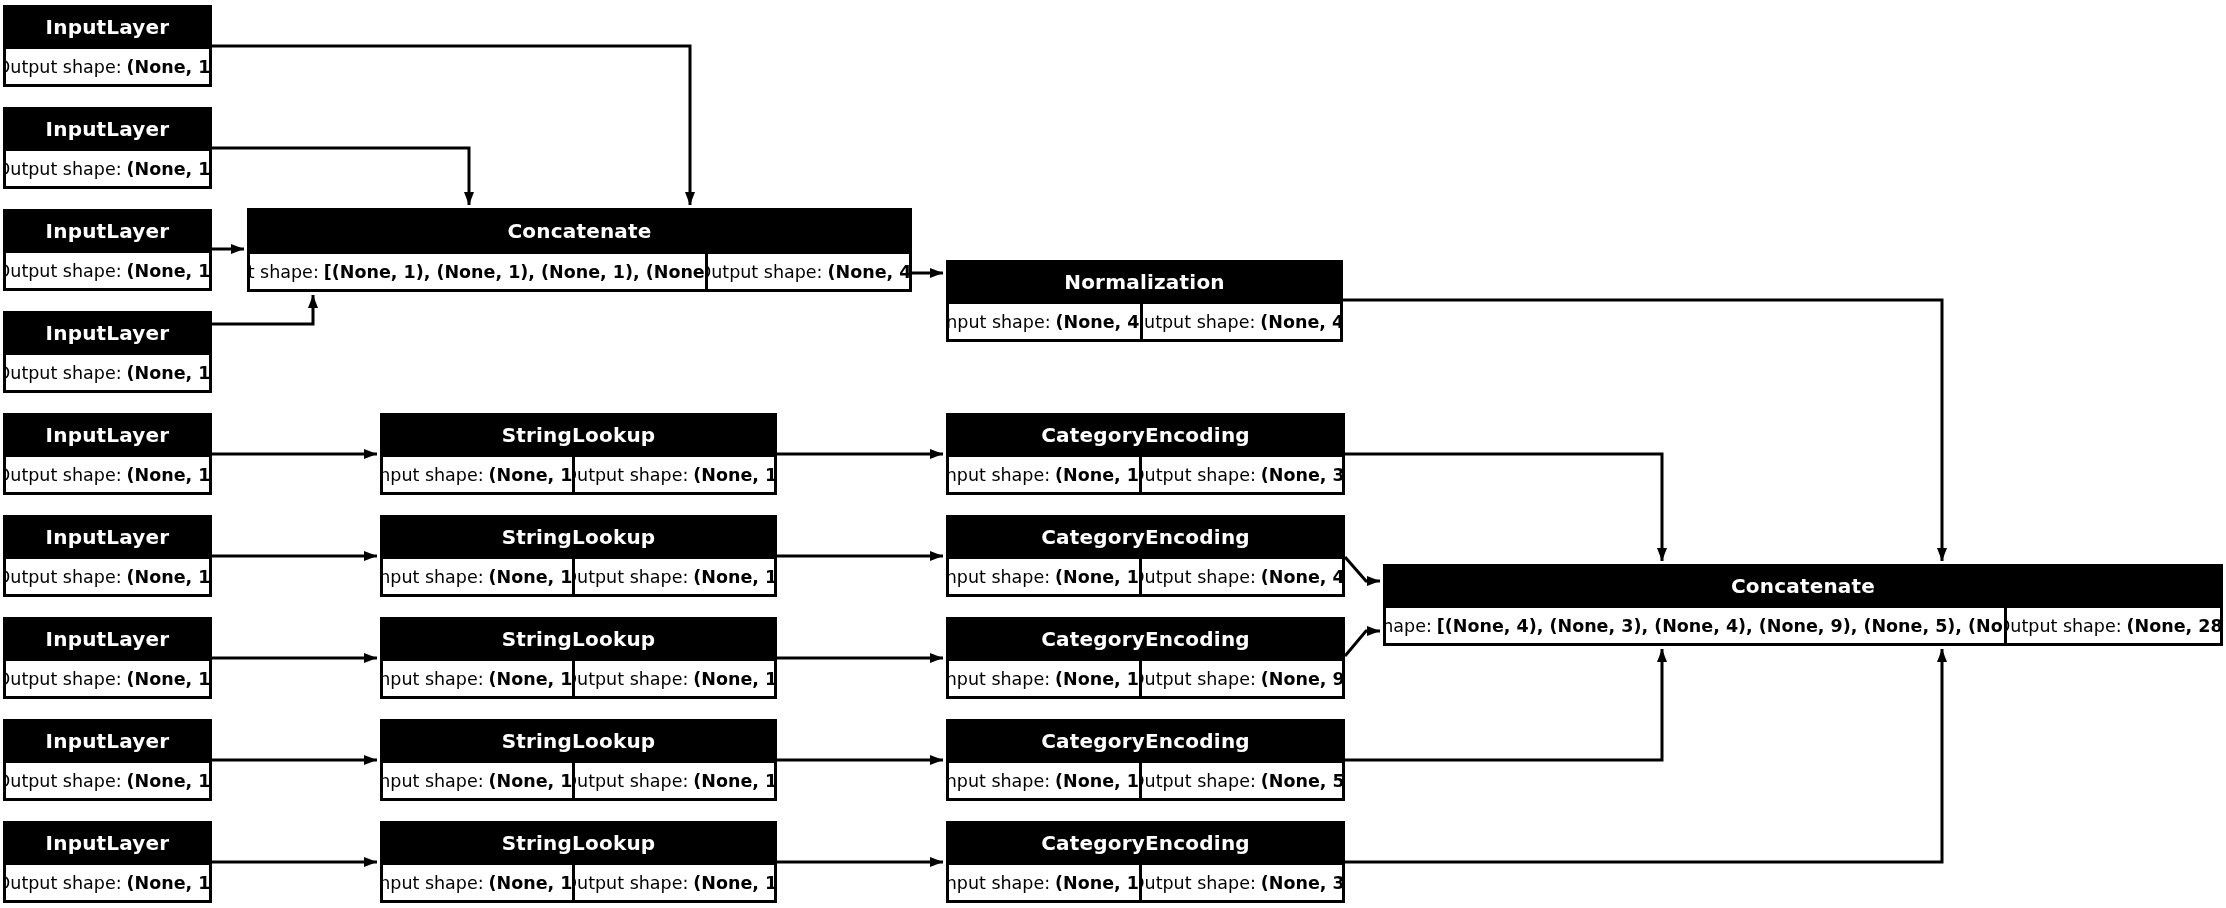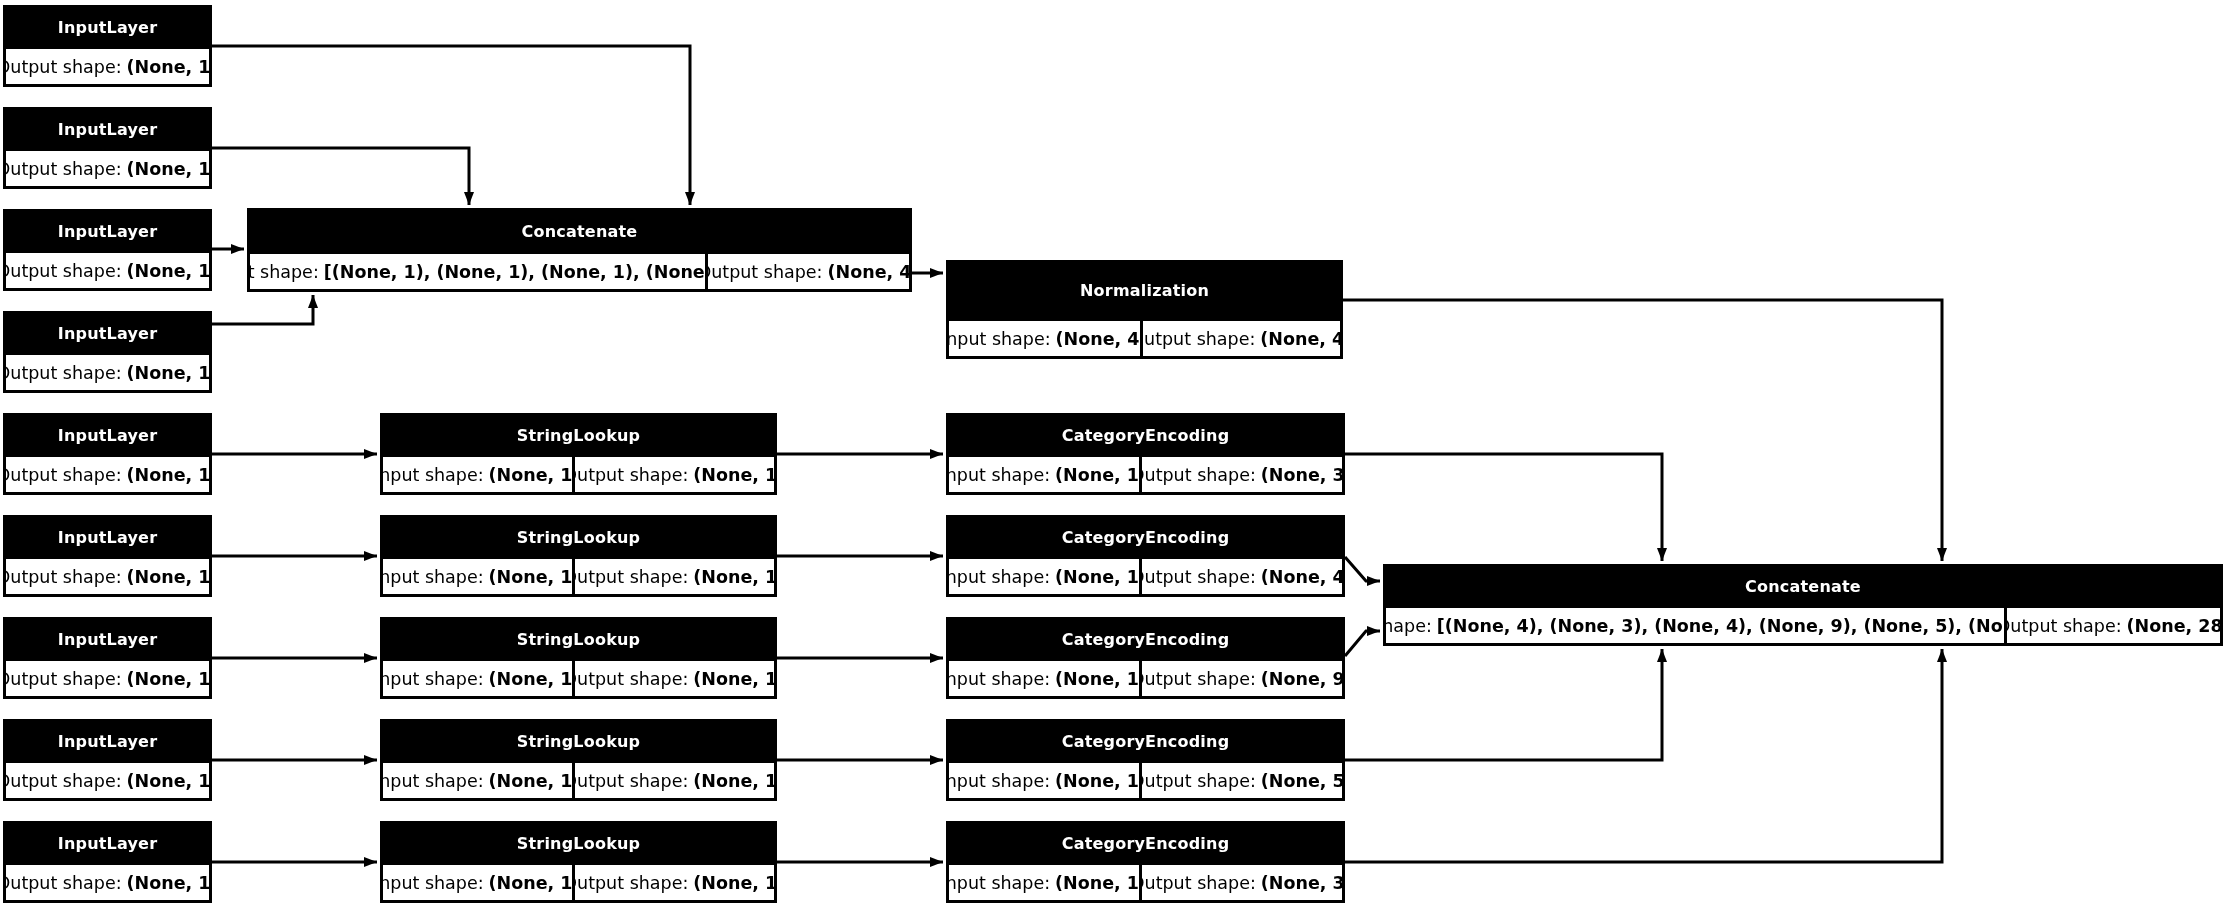--- a/index.html
+++ b/index.html
@@ -13,21 +13,21 @@
   #edges{position:absolute;left:0;top:0;width:2226px;height:908px;}
   .n{
     position:absolute;
     background:#000000;
     display:flex;flex-direction:column;
     box-sizing:border-box;
   }
   .t{
     flex:1 1 auto;
     display:flex;align-items:center;justify-content:center;
-    color:#ffffff;font-weight:bold;font-size:16px;
+    color:#ffffff;font-weight:bold;font-size:20px;
     letter-spacing:0.2px;
     white-space:nowrap;
   }
   .r{
     flex:0 0 35px;
     display:flex;gap:3px;
     margin:0 3px 3px 3px;
   }
   .c{
     background:#ffffff;
@@ -121,21 +121,21 @@
           <span class="p">Input shape:</span>
           <span class="v">[(None, 1), (None, 1), (None, 1), (None, 1)]</span>
         </div>
       <div class="c" style="flex:203">
           <span class="p">Output shape:</span>
           <span class="v">(None, 4)</span>
         </div>
     </div>
   </div>
 
-  <div class="n" style="left:946px;top:260px;width:397px;height:99px">
+  <div class="n" style="left:946px;top:260px;width:397px;height:82px">
     <div class="t">Normalization</div>
     <div class="r">
       <div class="c" style="flex:192">
           <span class="p">Input shape:</span>
           <span class="v">(None, 4)</span>
         </div>
       <div class="c" style="flex:199">
           <span class="p">Output shape:</span>
           <span class="v">(None, 4)</span>
         </div>

